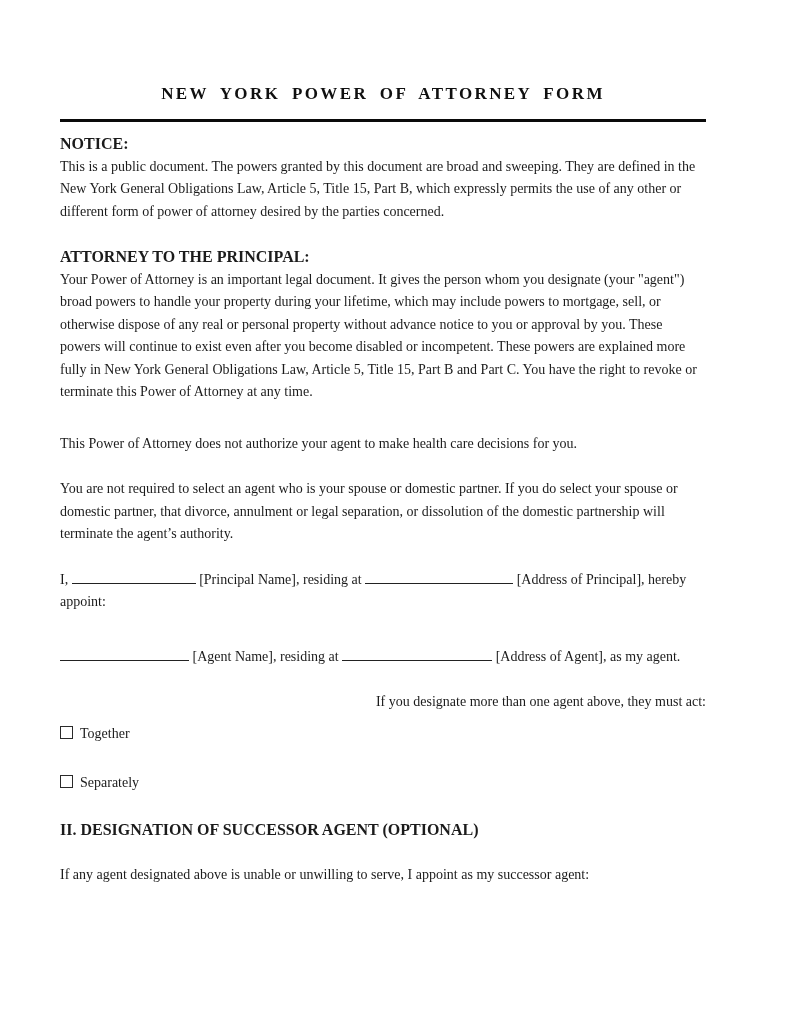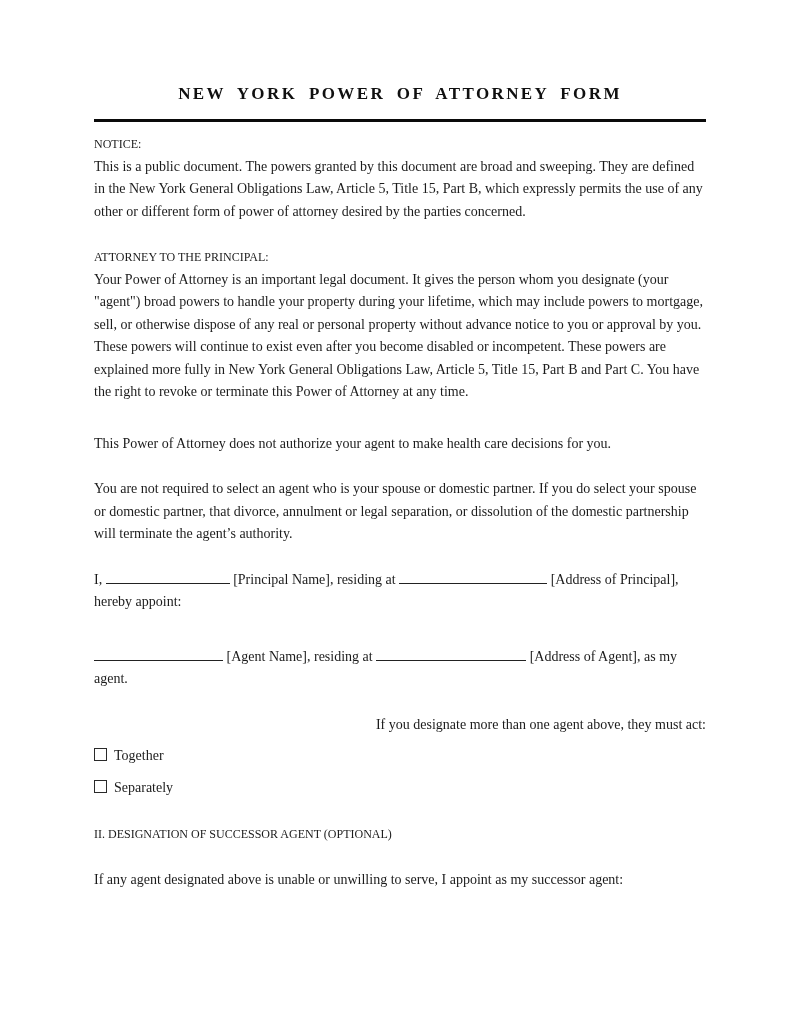--- a/index.html
+++ b/index.html
@@ -5,21 +5,21 @@
   html, body {
     margin: 0;
     padding: 0;
     background: #ffffff;
   }
   .page {
     position: relative;
     width: 800px;
     height: 1035px;
     box-sizing: border-box;
-    padding: 84px 94px 0 94px;
+    padding: 84px 94px 0 60px;
     background: #ffffff;
     font-family: "Liberation Serif", "DejaVu Serif", serif;
     font-size: 14px;
     line-height: 22.5px;
     color: #1b1b1b;
     overflow: hidden;
   }
   .title {
     font-size: 17px;
     font-weight: bold;
@@ -30,30 +30,30 @@
     margin: 0 0 15px 0;
     color: #101010;
   }
   .rule {
     height: 3px;
     background: #0a0a0a;
     margin: 0 0 11px 0;
   }
   section, p, h2 { margin: 0; }
   h2 {
-    font-size: 12px;
-    font-weight: normal;
+    font-size: 16px;
+    font-weight: bold;
     line-height: 22.5px;
     display: block;
   }
   .block { margin-bottom: 23px; }
   .caution-block { margin-bottom: 29px; }
   .principal-row { margin-bottom: 32px; }
   .prompt-line { margin-bottom: 9px; text-align: right; }
-  .checkbox-row { margin-bottom: 9px; }
+  .checkbox-row { margin-bottom: 27px; }
   .checkbox-row.last { margin-bottom: 24px; }
   .blank {
     display: inline-block;
     height: 13px;
     border-bottom: 1.4px solid #222222;
     vertical-align: baseline;
   }
   .w124 { width: 124px; }
   .w148 { width: 148px; }
   .w129 { width: 129px; }

